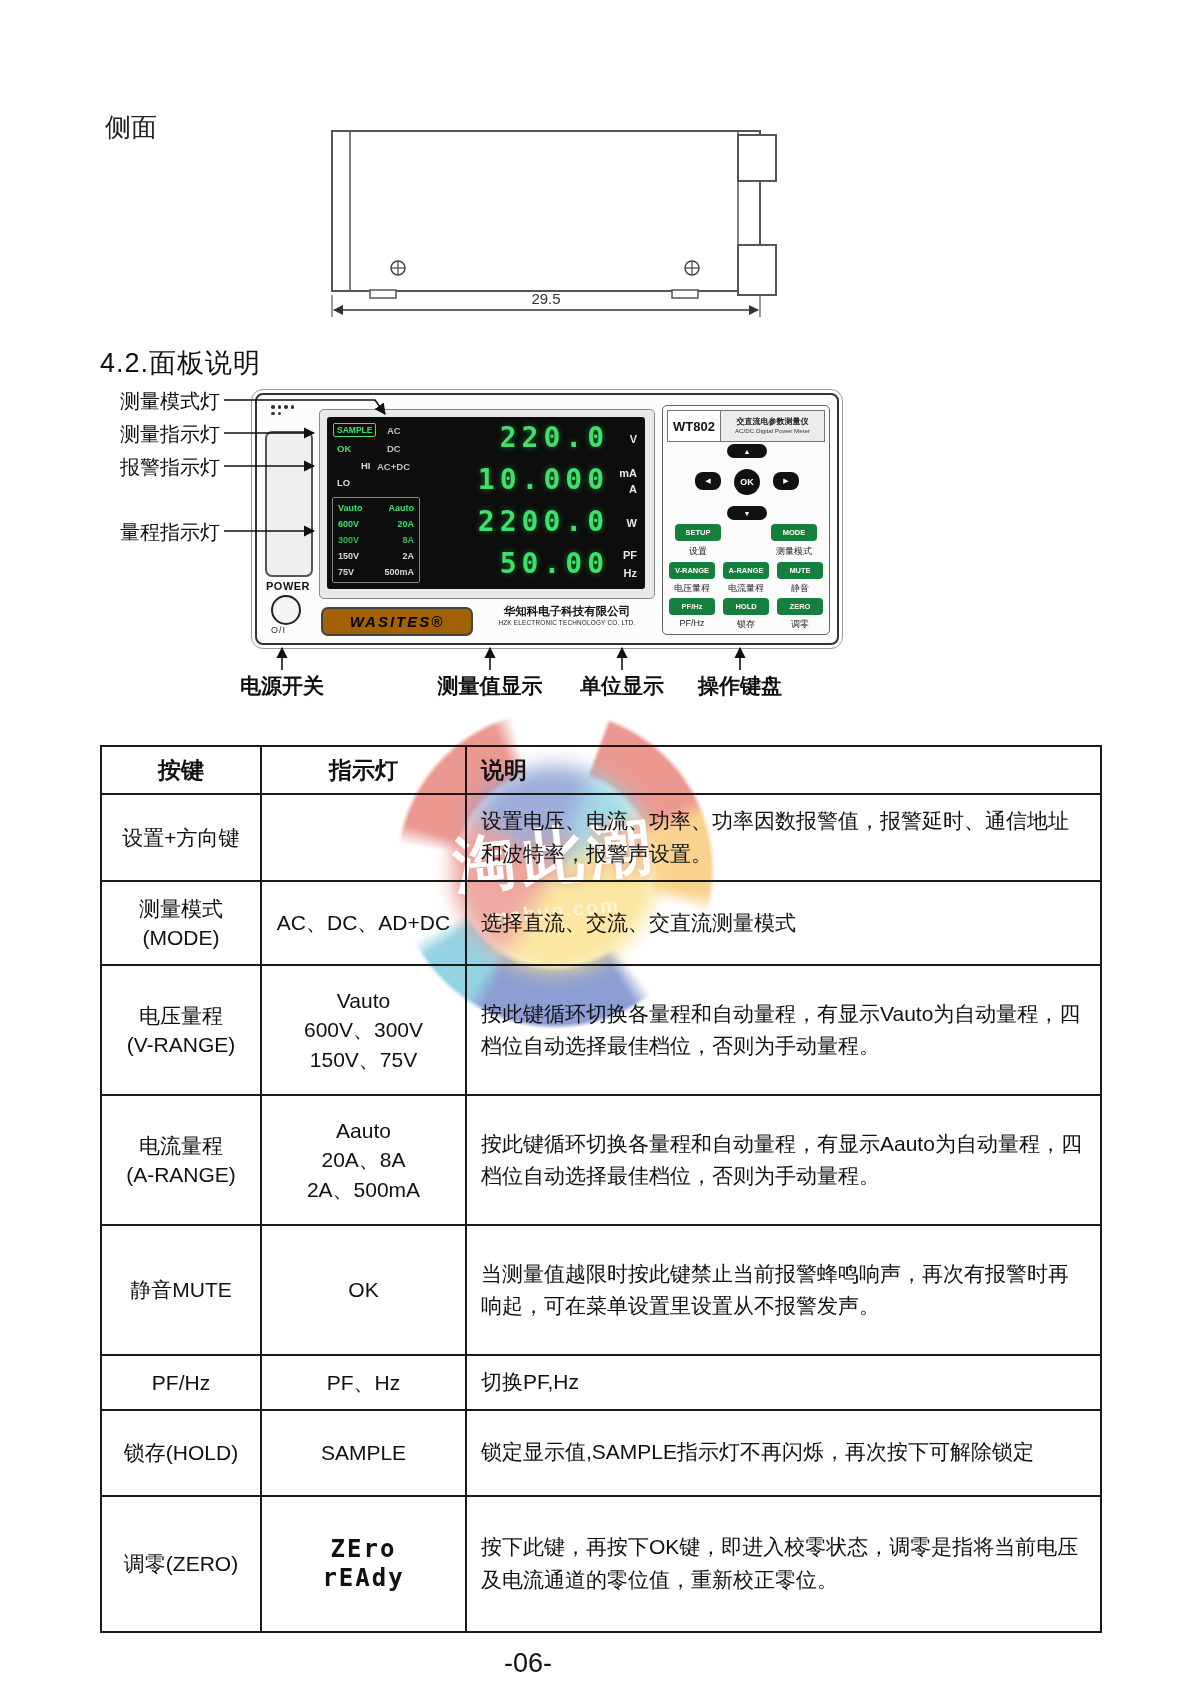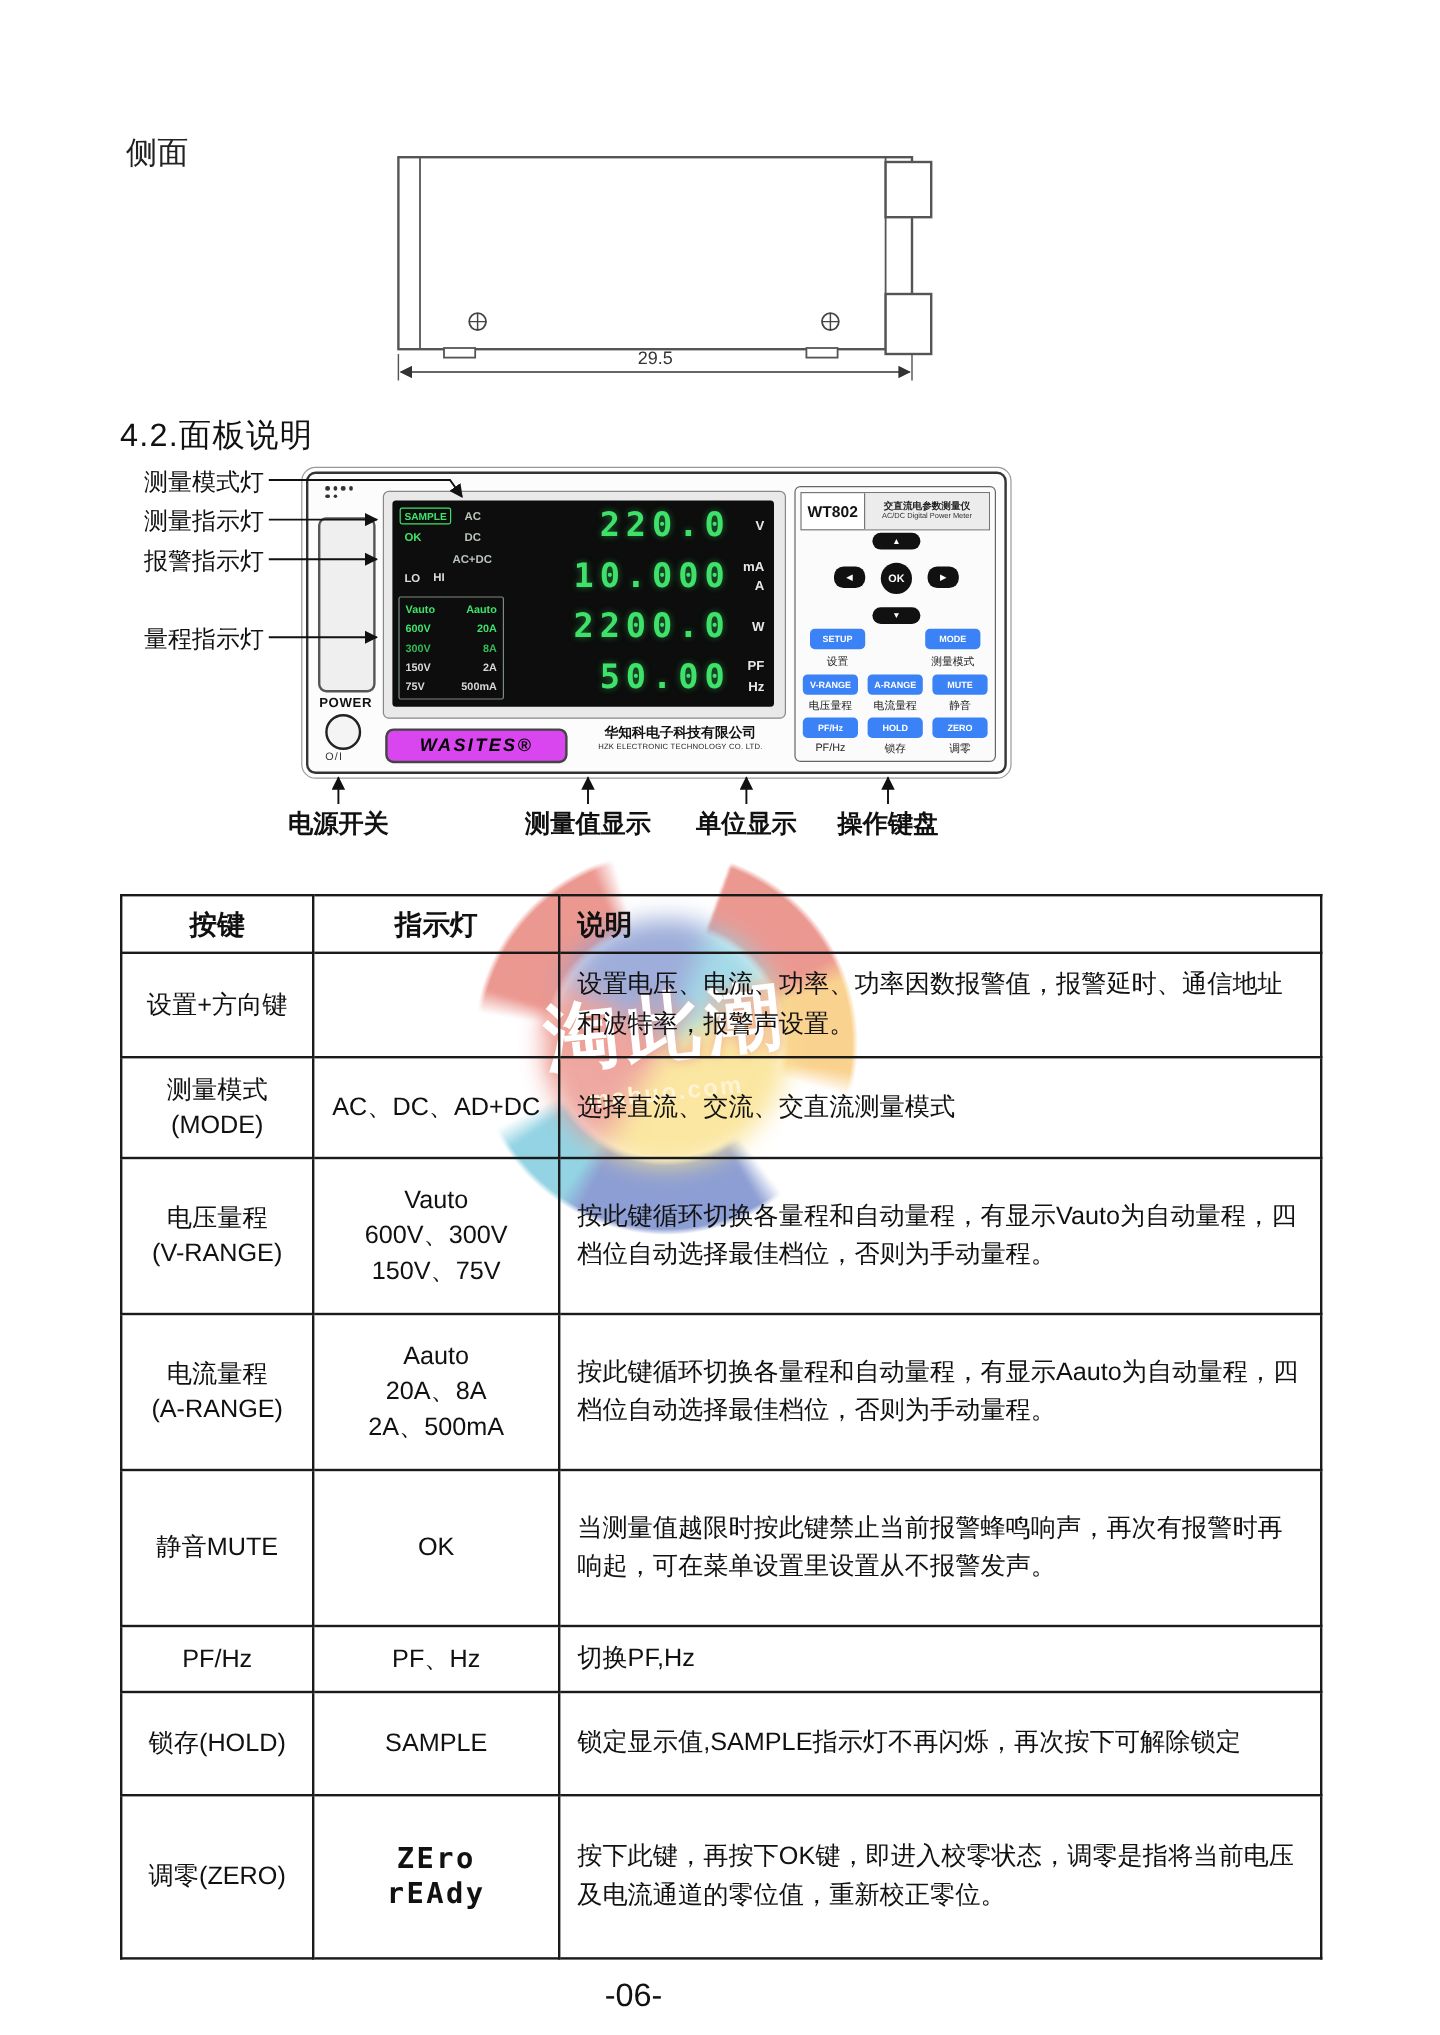--- a/index.html
+++ b/index.html
@@ -39,21 +39,21 @@
              border-radius:2px;display:flex;flex-direction:column;justify-content:space-around;
              padding:2px 5px;box-sizing:border-box;}
   .rb-row{display:flex;justify-content:space-between;font-size:9px;font-weight:bold;}
   .rgreen{color:#3ee26a;} .rmid{color:#35b857;} .rwhite{color:#d8d8d8;}
   .dig{position:absolute;left:98px;width:184px;text-align:right;font-family:"DejaVu Sans Mono",monospace;
        font-weight:bold;font-size:28px;letter-spacing:5px;color:#3ee26a;
        text-shadow:0 0 6px rgba(62,226,106,.45);}
   .unit{position:absolute;right:8px;color:#e8e8e8;font-size:11px;font-weight:bold;}
 
   .brand{position:absolute;left:64px;top:212px;width:148px;height:25px;border:2px solid #444;
-         border-radius:7px;background:#d946ef;display:flex;align-items:center;justify-content:center;
+         border-radius:7px;background:#a16207;display:flex;align-items:center;justify-content:center;
          font-weight:bold;font-style:italic;font-size:15px;letter-spacing:2px;color:#000;}
   .company{position:absolute;left:222px;top:210px;width:176px;text-align:center;line-height:1.2;}
   .company-cn{font-size:11.5px;font-weight:bold;}
   .company-en{font-size:6.4px;letter-spacing:.2px;color:#222;}
 
   .keypad{position:absolute;left:405px;top:10px;width:168px;height:230px;border:1.5px solid #666;
           border-radius:5px;background:#fbfbfb;box-sizing:border-box;}
   .model-box{position:absolute;left:4px;top:4px;width:156px;height:30px;border:1px solid #777;
              display:flex;align-items:stretch;background:#fff;}
   .model-name{display:flex;align-items:center;padding:0 5px;font-weight:bold;font-size:13px;}
@@ -63,21 +63,21 @@
   .model-desc-en{font-size:6.2px;color:#333;}
   .nav{position:absolute;left:20px;top:38px;width:128px;height:76px;}
   .nav-btn{position:absolute;background:#111;color:#fff;display:flex;align-items:center;
            justify-content:center;font-size:7px;border-radius:8px;}
   .nav-up{left:44px;top:0;width:40px;height:14px;}
   .nav-down{left:44px;top:62px;width:40px;height:14px;}
   .nav-left{left:12px;top:28px;width:26px;height:18px;}
   .nav-right{left:90px;top:28px;width:26px;height:18px;}
   .nav-ok{position:absolute;left:51px;top:25px;width:26px;height:26px;border-radius:50%;background:#111;
           color:#fff;font-size:9px;font-weight:bold;display:flex;align-items:center;justify-content:center;}
-  .keybtn{position:absolute;width:46px;height:17px;background:#3b82f6;color:#fff;font-size:7.5px;
+  .keybtn{position:absolute;width:46px;height:17px;background:#15803d;color:#fff;font-size:7.5px;
           font-weight:bold;display:flex;align-items:center;justify-content:center;border-radius:4px;}
   .keysub{position:absolute;font-size:9px;text-align:center;color:#222;}
 
   
   .overlay-svg{position:absolute;left:0;top:0;width:1200px;height:1696px;z-index:3;pointer-events:none;}
 
   
   .watermark{position:absolute;left:382px;top:686px;width:346px;height:386px;z-index:1;opacity:.5;
              pointer-events:none;}
   .wm-ring{position:absolute;left:8px;top:18px;width:330px;height:330px;border-radius:50%;
@@ -165,21 +165,21 @@
     </div>
     <div class="vent"></div>
     <div class="power-label">POWER</div>
     <div class="power-btn"></div>
     <div class="power-marking">O/I</div>
 
     <div class="bezel">
       <div class="lcd">
         <span class="lamp lamp-sample">SAMPLE</span>
         <span class="lamp lgreen" style="left:10px;top:26px;">OK</span>
-        <span class="lamp lwhite" style="left:10px;top:59px;padding-left:24px;">HI</span>
+        <span class="lamp lwhite" style="left:10px;top:43px;padding-left:24px;">HI</span>
         <span class="lamp lwhite" style="left:10px;top:60px;">LO</span>
         <span class="lamp lgray" style="left:60px;top:8px;">AC</span>
         <span class="lamp lgray" style="left:60px;top:26px;">DC</span>
         <span class="lamp lgray" style="left:50px;top:44px;">AC+DC</span>
 
         <div class="range-box">
           <div class="rb-row">
             <span class="rgreen">Vauto</span>
             <span class="rgreen">Aauto</span>
           </div>

